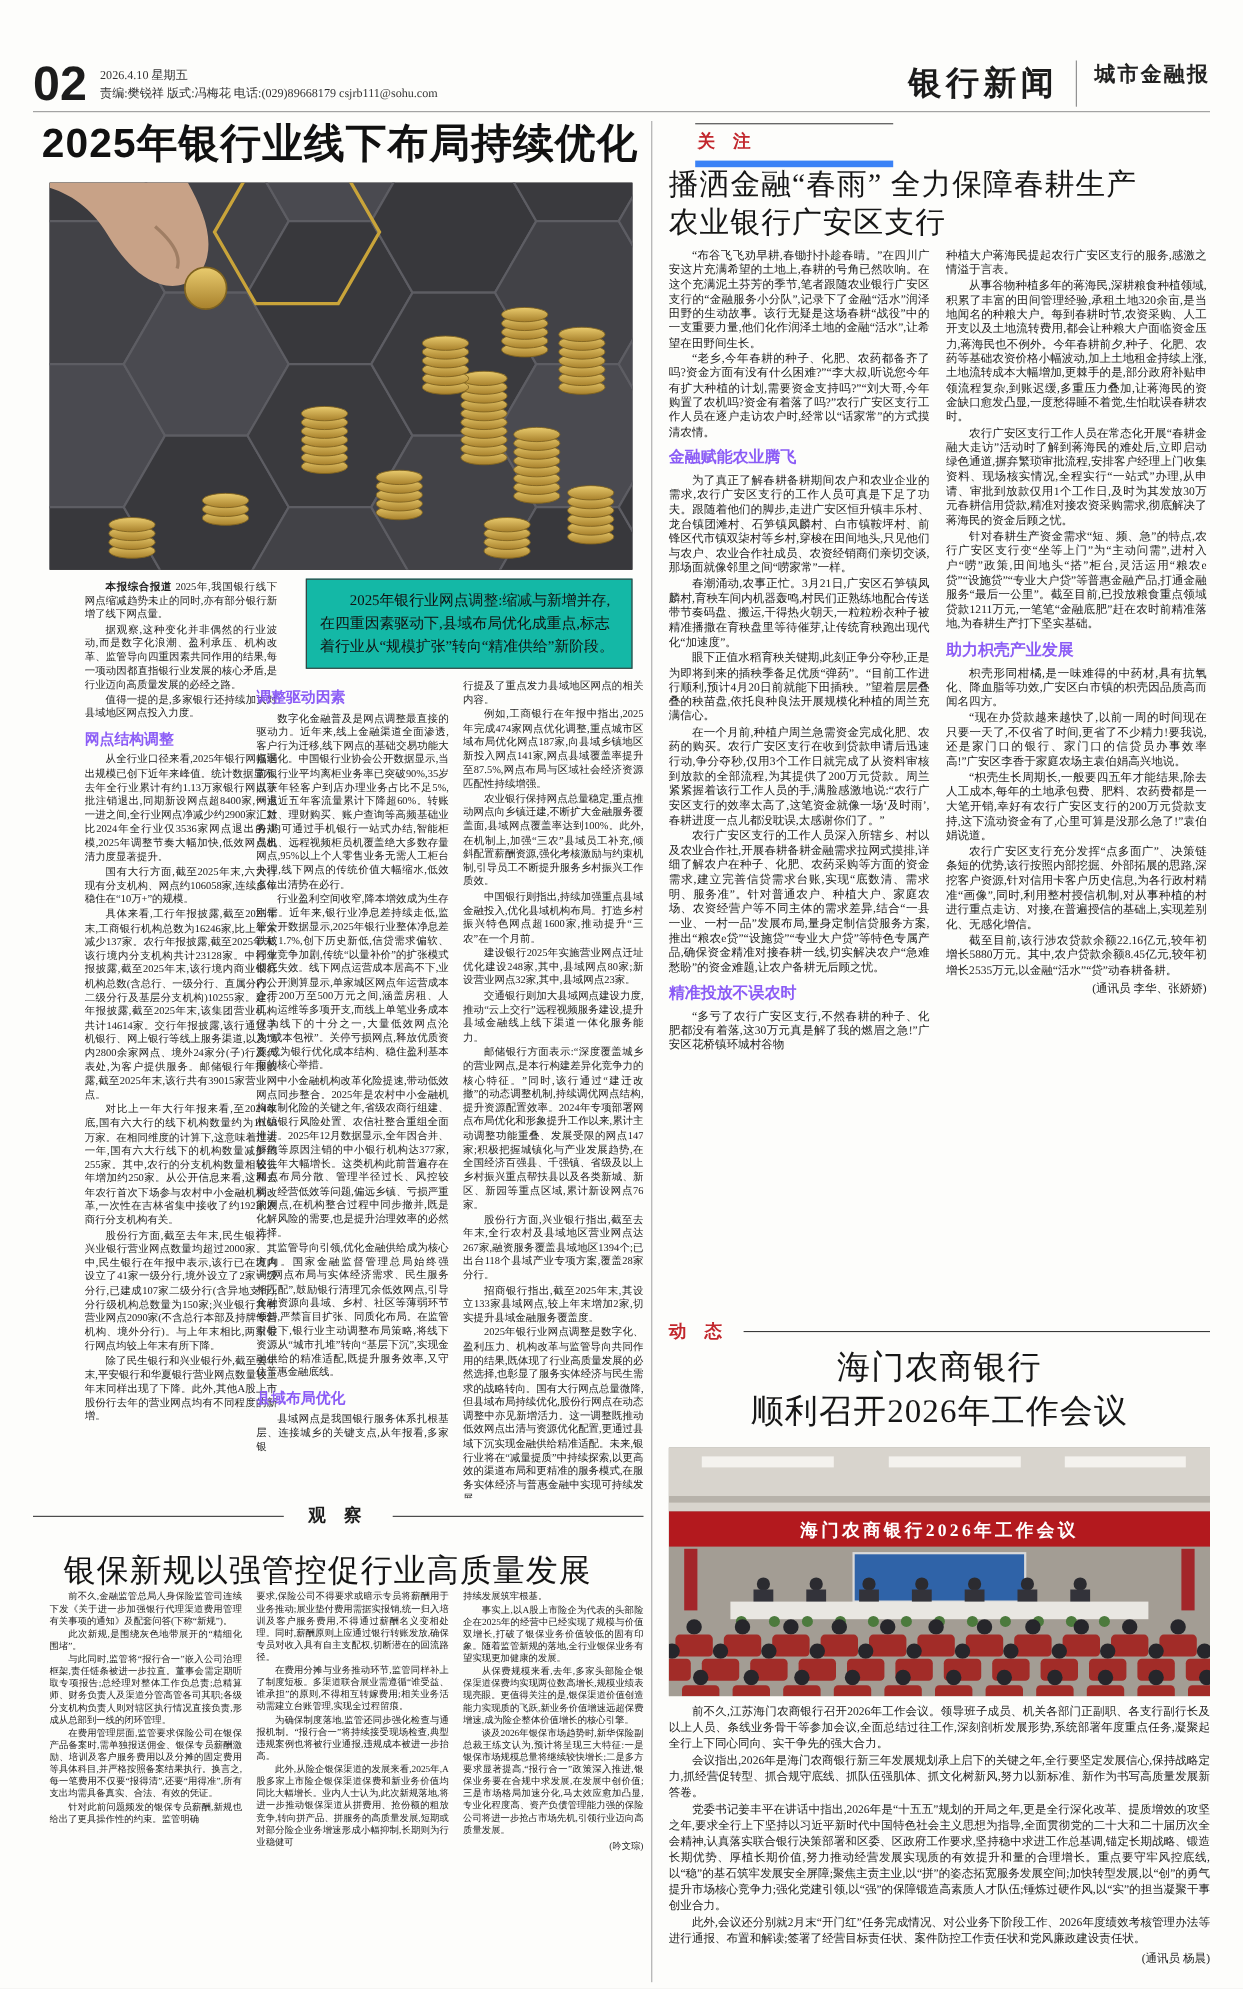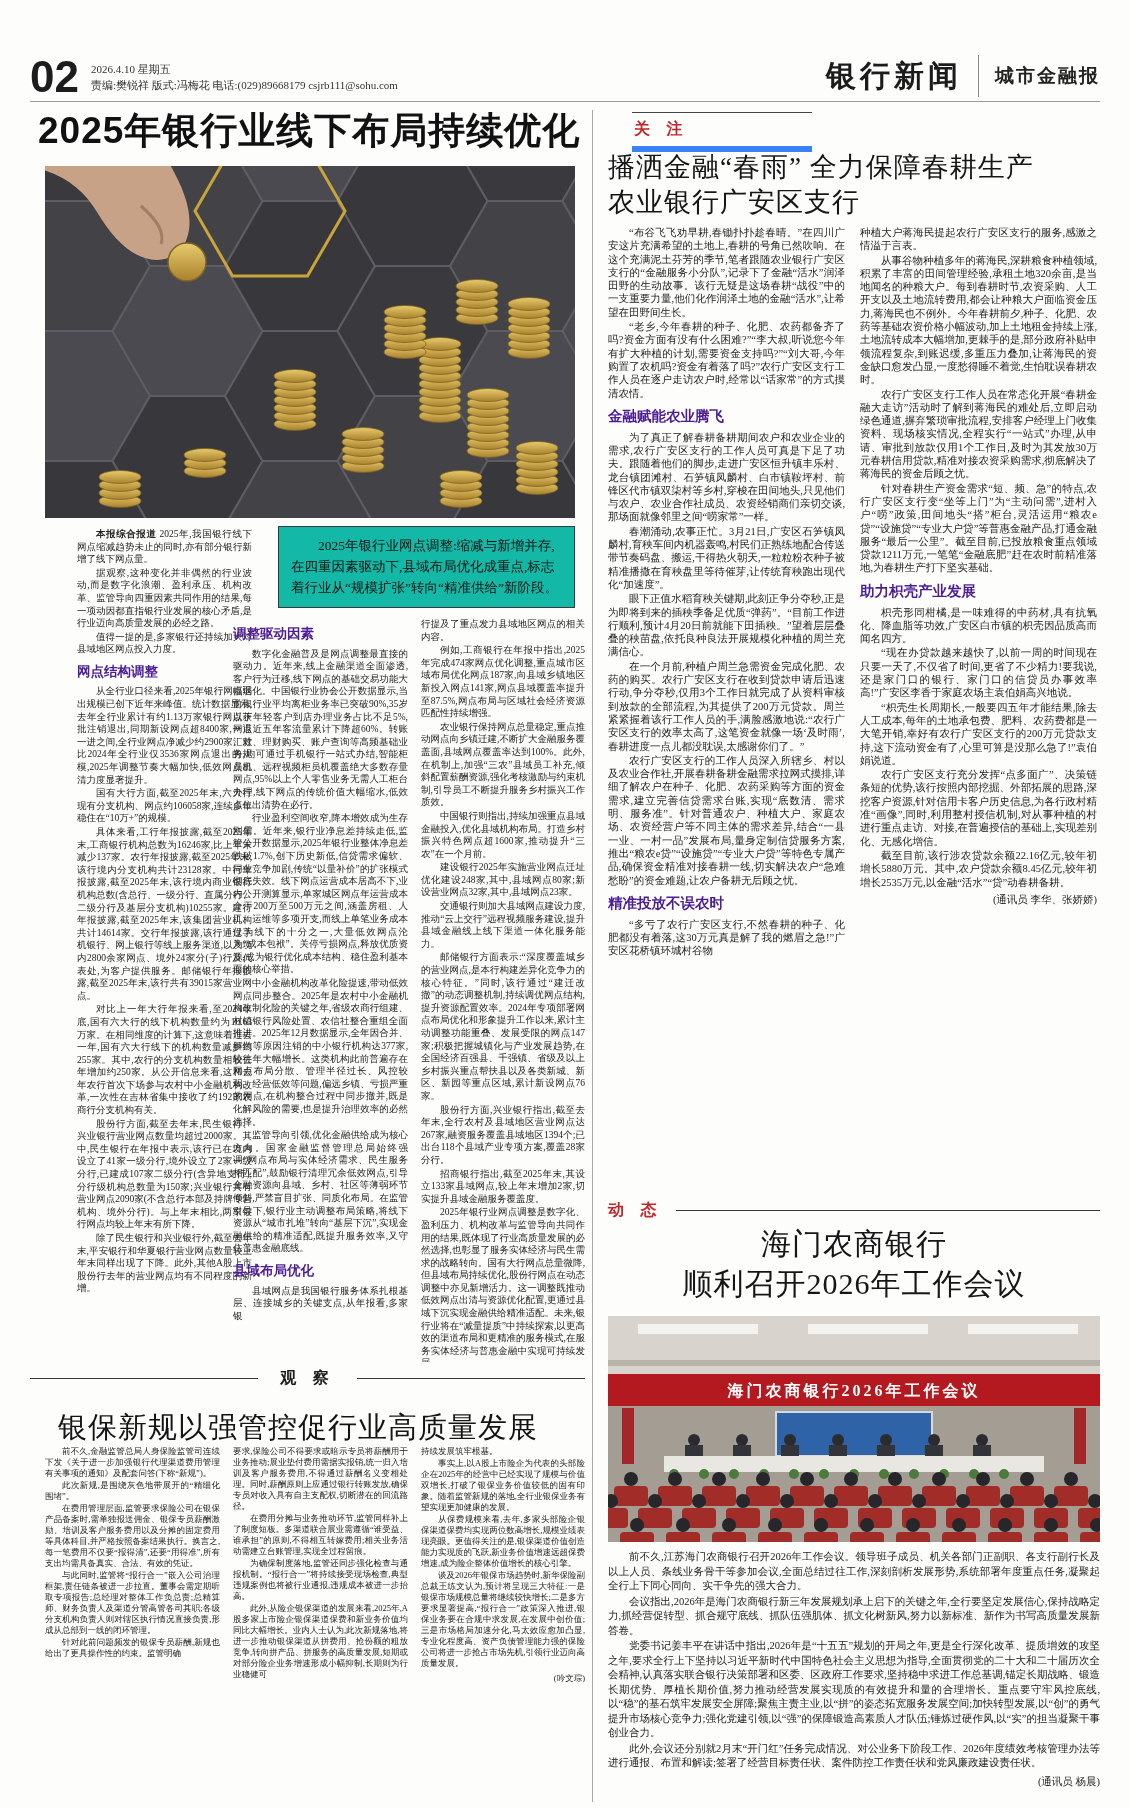--- a/index.html
+++ b/index.html
@@ -4,21 +4,21 @@
 <style>
   html,body{margin:0;padding:0;background:#e8e8e8;}
   .page{position:relative;width:1130px;height:1808px;background:#fdfdfb;margin:0 auto;
         font-family:"Liberation Serif","DejaVu Serif",serif;color:#222;overflow:hidden;}
   
   .masthead{position:absolute;left:30px;top:52px;width:1070px;height:50px;
             border-bottom:1px solid #9a9a9a;display:flex;align-items:flex-end;justify-content:space-between;padding-bottom:4px;box-sizing:border-box;}
   .mh-left{display:flex;align-items:center;gap:12px;}
   .pageno{font-family:"Liberation Sans","DejaVu Sans",sans-serif;font-size:44px;font-weight:bold;line-height:40px;color:#1c1c1c;}
   .mh-meta{font-size:11px;line-height:16px;color:#333;}
-  .mh-right{display:flex;align-items:center;gap:16px;}
+  .mh-right{display:flex;gap:16px;}
   .section-title{font-family:"Liberation Sans","DejaVu Sans",sans-serif;font-size:30px;font-weight:bold;letter-spacing:4px;color:#1b1b1b;}
   .mh-sep{width:1px;height:42px;background:#888;}
   .paper-name{font-size:19px;font-weight:bold;letter-spacing:2px;color:#222;}
   
   .v-divider{position:absolute;left:592px;top:110px;height:1692px;width:1px;background:#a8a8a8;}
   
   .main-headline{position:absolute;left:38px;top:106px;width:548px;margin:0;
       font-family:"Liberation Sans","DejaVu Sans",sans-serif;font-size:37px;font-weight:bold;letter-spacing:1px;color:#111;white-space:nowrap;}
   .main-photo{position:absolute;left:45px;top:166px;width:530px;height:352px;background:#313134;overflow:hidden;}
   .summary-box{position:absolute;left:278px;top:526px;width:297px;height:82px;box-sizing:border-box;
@@ -28,21 +28,21 @@
   .col p{margin:0 0 1px 0;}
   .m-col{width:175px;font-size:9.5px;line-height:12.6px;}
   .m-col1{left:45px;top:528px;height:834px;margin-left:32px;}
   .m-col2{left:233px;top:618px;height:744px;}
   .m-col3{left:421px;top:618px;width:164px;height:744px;font-size:9.5px;line-height:12.6px;}
   
   .it-p,.it-lead{text-indent:2em;}
   .it-pcont{text-indent:0;}
   .it-lead b{font-weight:bold;}
   .it-h{font-family:"Liberation Sans","DejaVu Sans",sans-serif;font-weight:bold;font-size:13.5px;line-height:1.3;
-        margin:7px 0 5px 0 !important;text-indent:0;color:#4c1d95;}
+        margin:7px 0 5px 0 !important;text-indent:0;color:#8b5cf6;}
   .it-byline{text-align:right;margin-top:4px !important;text-indent:0;}
   
   .focus-kicker{position:absolute;left:632px;top:112px;width:180px;border-top:1.5px solid #444;border-bottom:6px solid #3b82f6;
       padding:6px 2px;box-sizing:border-box;}
   .focus-kicker span{font-family:"Liberation Sans","DejaVu Sans",sans-serif;font-size:16px;font-weight:bold;color:#c2272d;letter-spacing:6px;}
   .focus-headline{position:absolute;left:608px;top:150px;width:492px;font-size:27px;line-height:35px;color:#161616;letter-spacing:1px;}
   .focus-col{width:237px;top:226px;height:962px;font-size:10.5px;line-height:13.3px;}
   .focus-col1{left:608px;}
   .focus-col2{left:860px;}
   .focus-col .it-h{font-size:14.5px;}
@@ -407,22 +407,22 @@
 
   <div class="obs-rule">
     <span class="rule-line"></span>
     <span class="obs-kick">观 察</span>
     <span class="rule-line"></span>
   </div>
   <h2 class="obs-headline">银保新规以强管控促行业高质量发展</h2>
   <div class="col obs-col obs-col1">
       <p class="it it-p">前不久,金融监管总局人身保险监管司连续下发《关于进一步加强银行代理渠道费用管理有关事项的通知》及配套问答(下称“新规”)。</p>
       <p class="it it-p">此次新规,是围绕灰色地带展开的“精细化围堵”。</p>
+      <p class="it it-p">与此同时,监管将“报行合一”嵌入公司治理框架,责任链条被进一步拉直。董事会需定期听取专项报告;总经理对整体工作负总责;总精算师、财务负责人及渠道分管高管各司其职;各级分支机构负责人则对辖区执行情况直接负责,形成从总部到一线的闭环管理。</p>
       <p class="it it-p">在费用管理层面,监管要求保险公司在银保产品备案时,需单独报送佣金、银保专员薪酬激励、培训及客户服务费用以及分摊的固定费用等具体科目,并严格按照备案结果执行。换言之,每一笔费用不仅要“报得清”,还要“用得准”,所有支出均需具备真实、合法、有效的凭证。</p>
-      <p class="it it-p">与此同时,监管将“报行合一”嵌入公司治理框架,责任链条被进一步拉直。董事会需定期听取专项报告;总经理对整体工作负总责;总精算师、财务负责人及渠道分管高管各司其职;各级分支机构负责人则对辖区执行情况直接负责,形成从总部到一线的闭环管理。</p>
       <p class="it it-p">针对此前问题频发的银保专员薪酬,新规也给出了更具操作性的约束。监管明确</p>
     </div>
   <div class="col obs-col obs-col2">
       <p class="it it-pcont">要求,保险公司不得要求或暗示专员将薪酬用于业务推动;展业垫付费用需据实报销,统一归入培训及客户服务费用,不得通过薪酬名义变相处理。同时,薪酬原则上应通过银行转账发放,确保专员对收入具有自主支配权,切断潜在的回流路径。</p>
       <p class="it it-p">在费用分摊与业务推动环节,监管同样补上了制度短板。多渠道联合展业需遵循“谁受益、谁承担”的原则,不得相互转嫁费用;相关业务活动需建立台账管理,实现全过程留痕。</p>
       <p class="it it-p">为确保制度落地,监管还同步强化检查与通报机制。“报行合一”将持续接受现场检查,典型违规案例也将被行业通报,违规成本被进一步抬高。</p>
       <p class="it it-p">此外,从险企银保渠道的发展来看,2025年,A股多家上市险企银保渠道保费和新业务价值均同比大幅增长。业内人士认为,此次新规落地,将进一步推动银保渠道从拼费用、抢份额的粗放竞争,转向拼产品、拼服务的高质量发展,短期或对部分险企业务增速形成小幅抑制,长期则为行业稳健可</p>
     </div>
   <div class="col obs-col obs-col3">
       <p class="it it-pcont">持续发展筑牢根基。</p>

